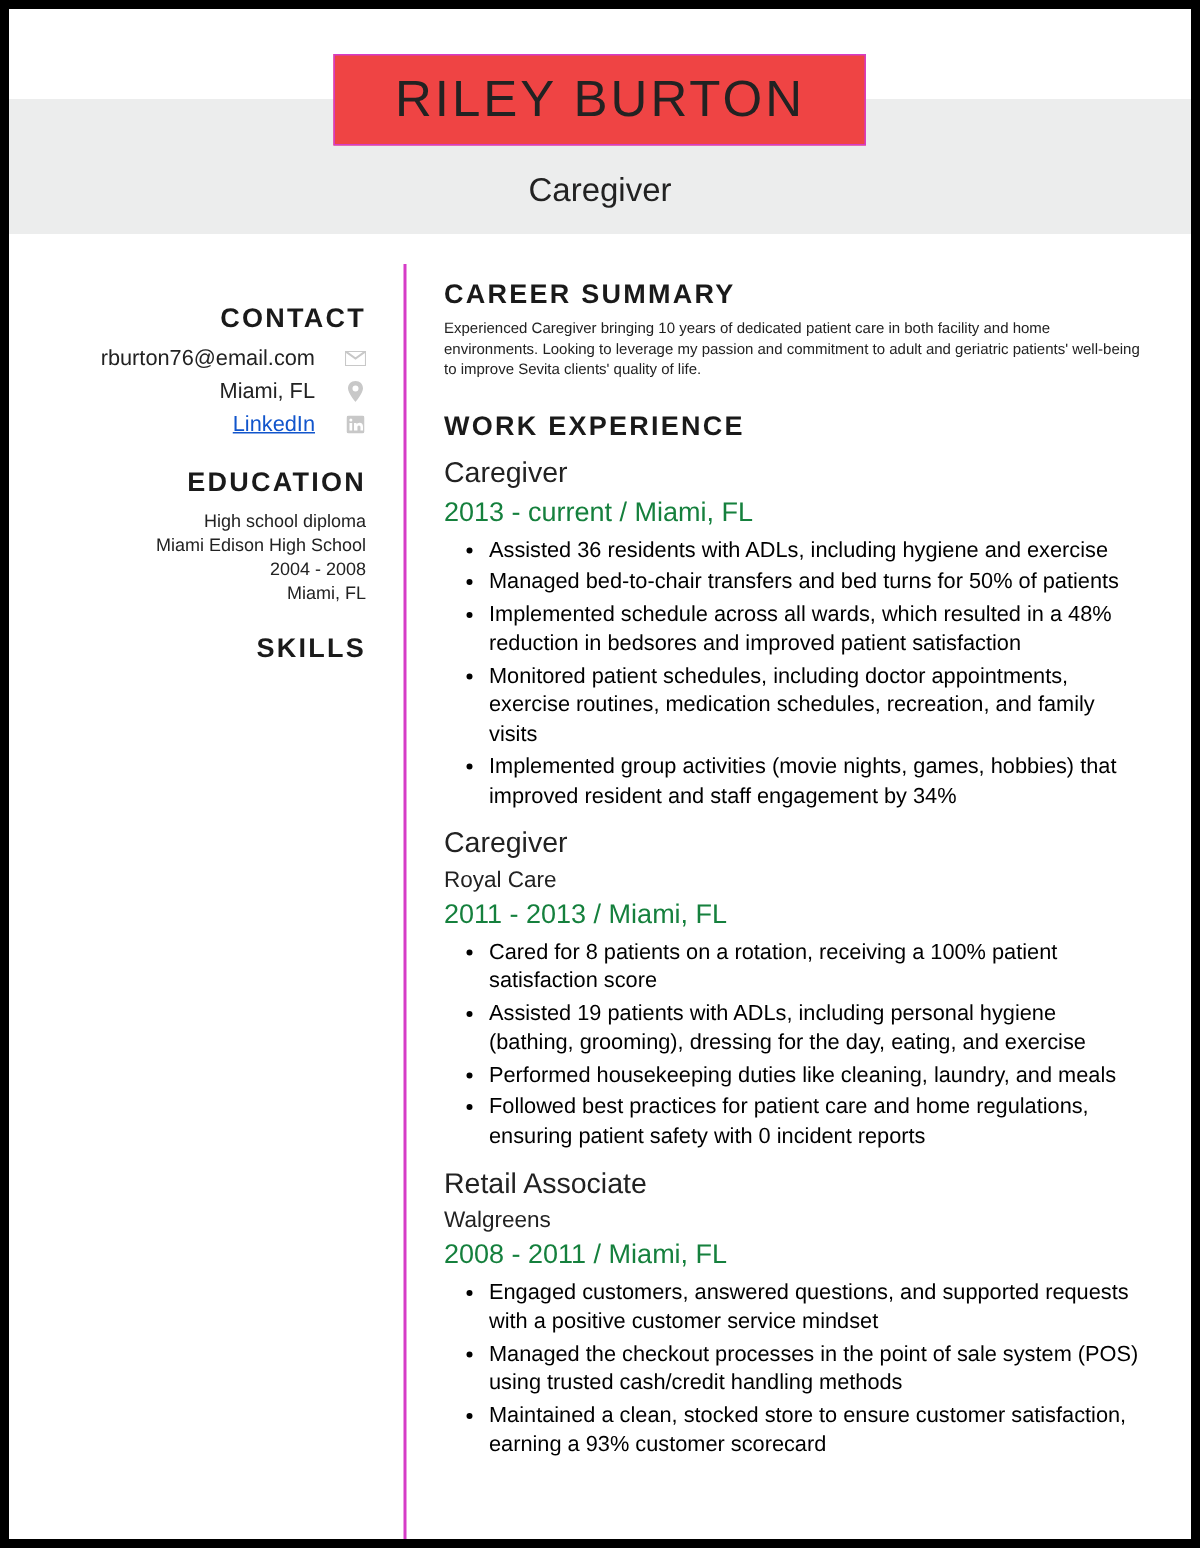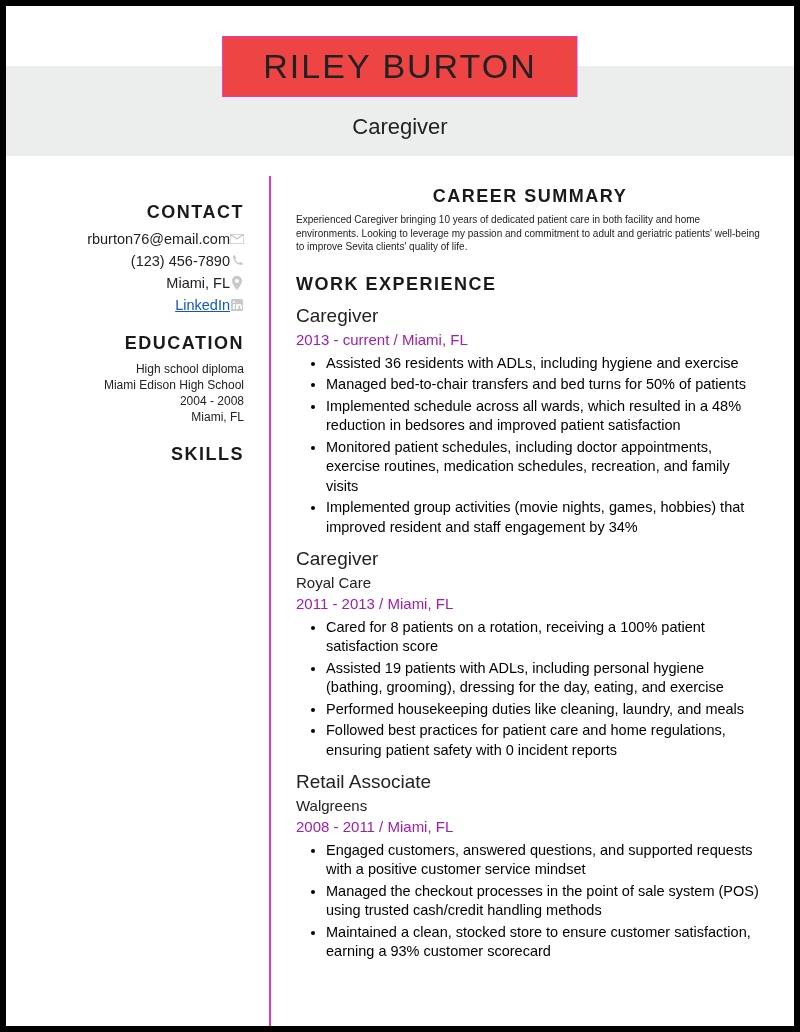--- a/index.html
+++ b/index.html
@@ -65,21 +65,21 @@
     margin-bottom: 8px;
   }
   .sidebar h2:first-child { margin-top: 16px; }
   .contact-list div {
     font-size: 14.5px;
     color: #222;
     margin-bottom: 6px;
     display: flex;
     justify-content: flex-end;
     align-items: center;
-    gap: 0;
+    gap: 20px;
   }
   .contact-list .ic {
     color: #c8c8c8;
     font-size: 13px;
     width: 14px;
     display: inline-flex;
     justify-content: center;
   }
   .contact-list a { color: #1155cc; text-decoration: underline; }
   .edu div, .skills div {
@@ -92,41 +92,41 @@
     padding: 10px 30px 10px 25px;
   }
   .main h2 {
     font-size: 18px;
     font-weight: 800;
     letter-spacing: 1.5px;
     color: #1a1a1a;
     margin-top: 20px;
     margin-bottom: 6px;
   }
-  .main h2:first-child { margin-top: 0; text-align: center; }
+  .main h2:first-child { margin-top: 0; }
   .summary {
     font-size: 10px;
     line-height: 1.35;
     color: #222;
   }
   .job h3 {
     font-size: 19px;
     font-weight: 400;
     color: #222;
     margin-top: 10px;
     margin-bottom: 4px;
   }
   .job .org {
     font-size: 15px;
     color: #222;
     margin-bottom: 4px;
   }
   .job .meta {
-    font-size: 15px;
-    color: #a21caf;
+    font-size: 18px;
+    color: #15803d;
     margin-bottom: 6px;
   }
   .job ul {
     padding-left: 30px;
     margin-bottom: 10px;
   }
   .job li {
     font-size: 14.5px;
     line-height: 1.35;
     color: #000000;
@@ -147,28 +147,20 @@
 <div class="columns">
 
   <aside class="sidebar">
     <h2>CONTACT</h2>
     <div class="contact-list">
       <div>
         <span>rburton76@email.com</span>
         <span class="ic">
           <svg width="14" height="10" viewBox="0 0 14 10">
               <path d="M0 0h14v10H0z M0 0l7 5 7-5" fill="none" stroke="#c8c8c8" stroke-width="1.4"></path>
-            </svg>
-        </span>
-      </div>
-      <div>
-        <span>(123) 456-7890</span>
-        <span class="ic">
-          <svg width="12" height="12" viewBox="0 0 12 12">
-              <path d="M2 1c0 5 4 9 9 9l1-2-3-1-1 1c-2-1-3-2-4-4l1-1-1-3z" fill="#c8c8c8"></path>
             </svg>
         </span>
       </div>
       <div>
         <span>Miami, FL</span>
         <span class="ic">
           <svg width="10" height="14" viewBox="0 0 10 14">
               <path d="M5 0C2 0 0 2 0 5c0 3 5 9 5 9s5-6 5-9c0-3-2-5-5-5zm0 7a2 2 0 110-4 2 2 0 010 4z" fill="#c8c8c8"></path>
             </svg>
         </span>

